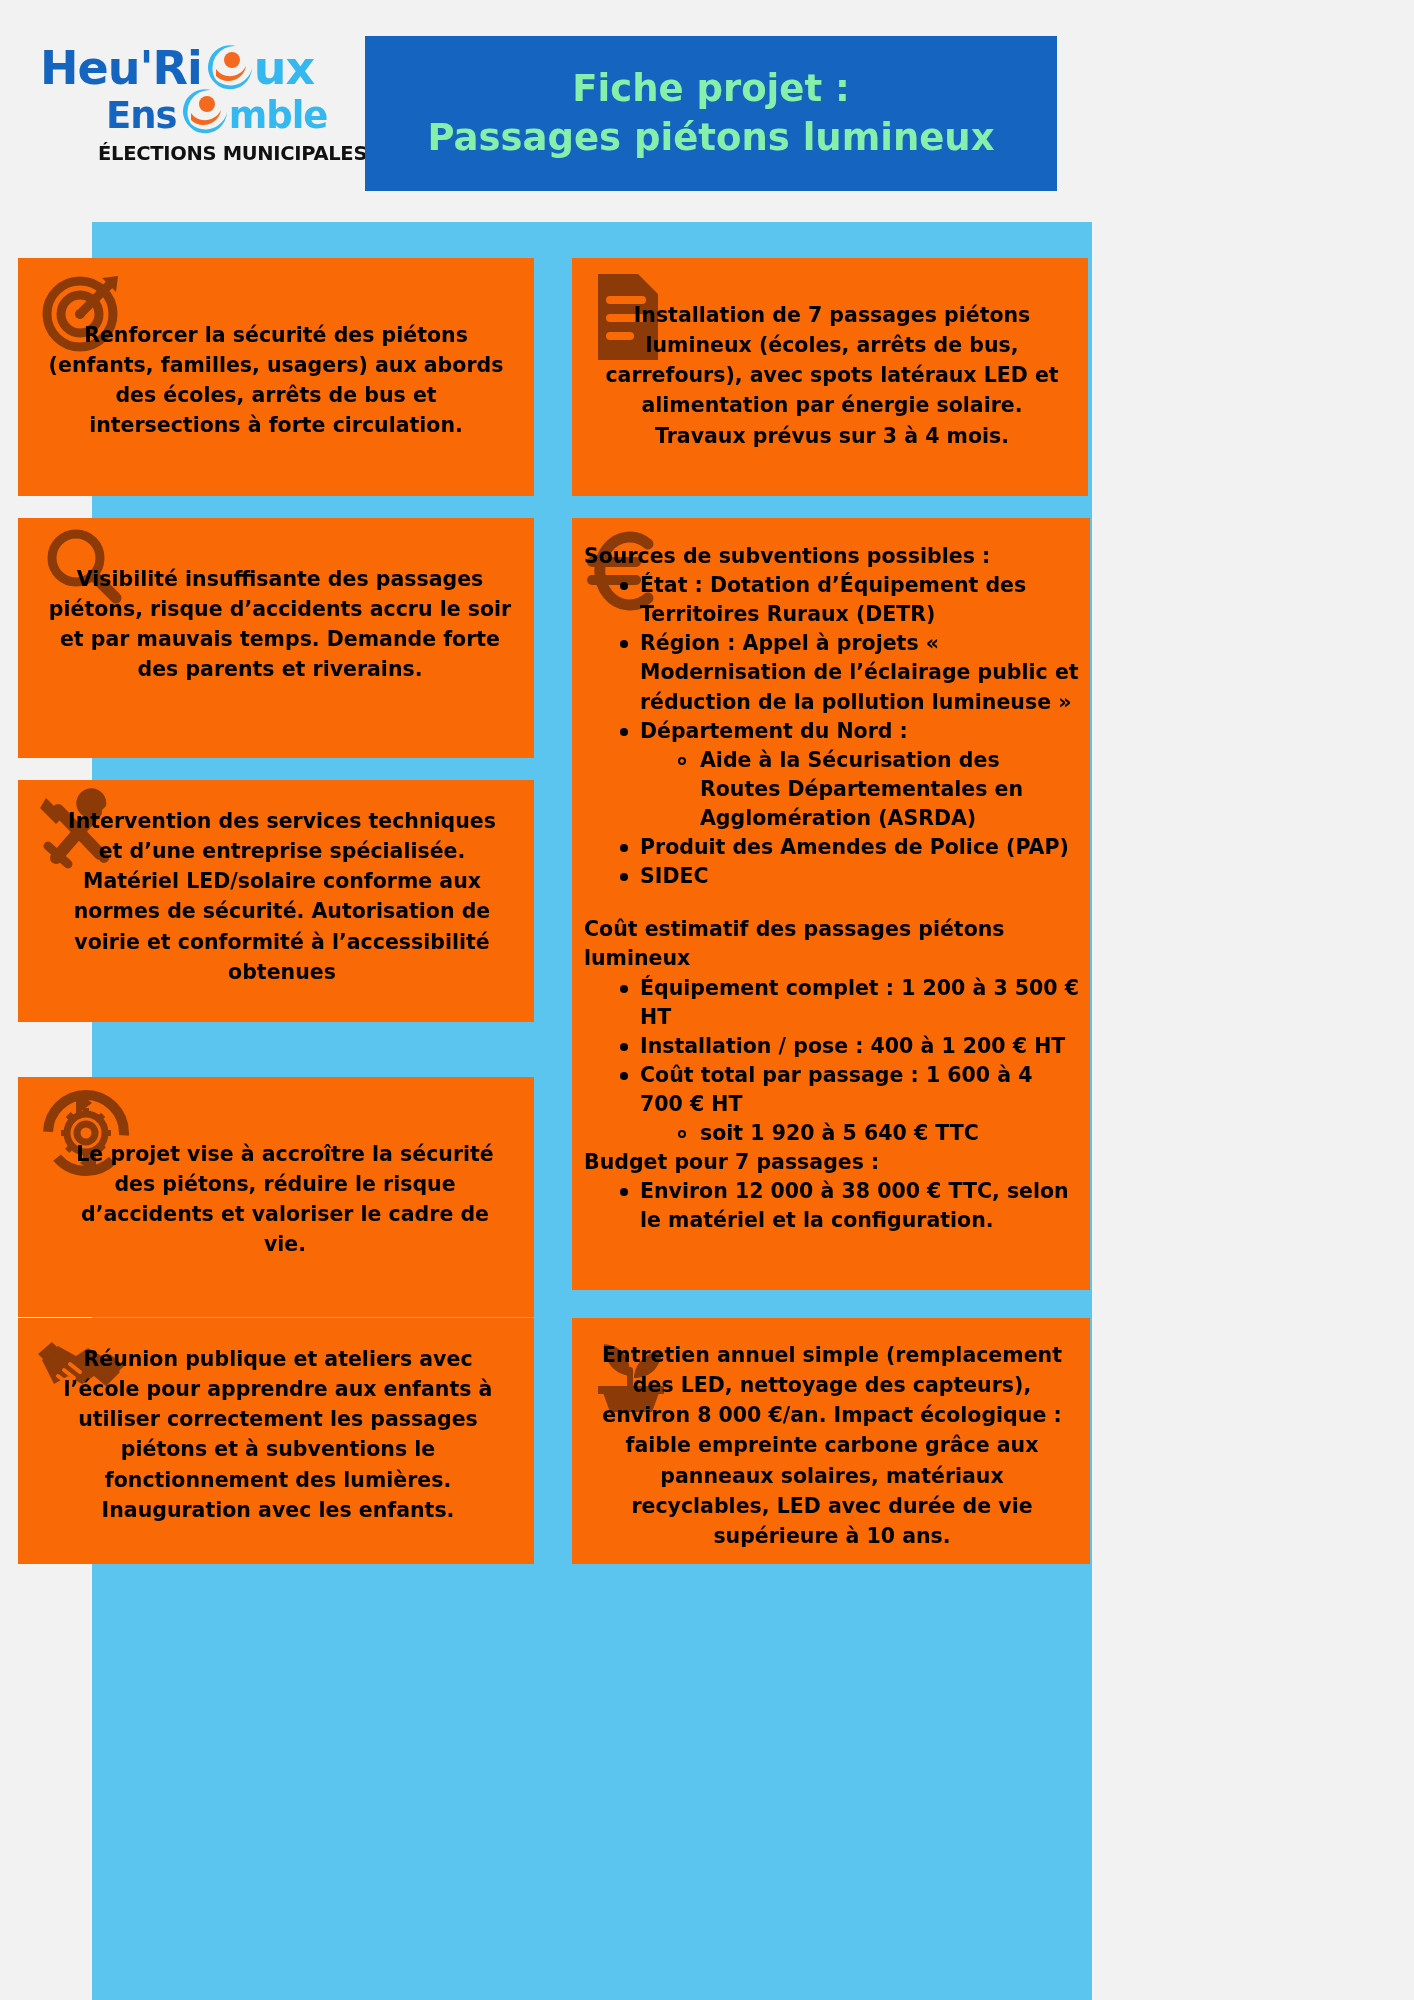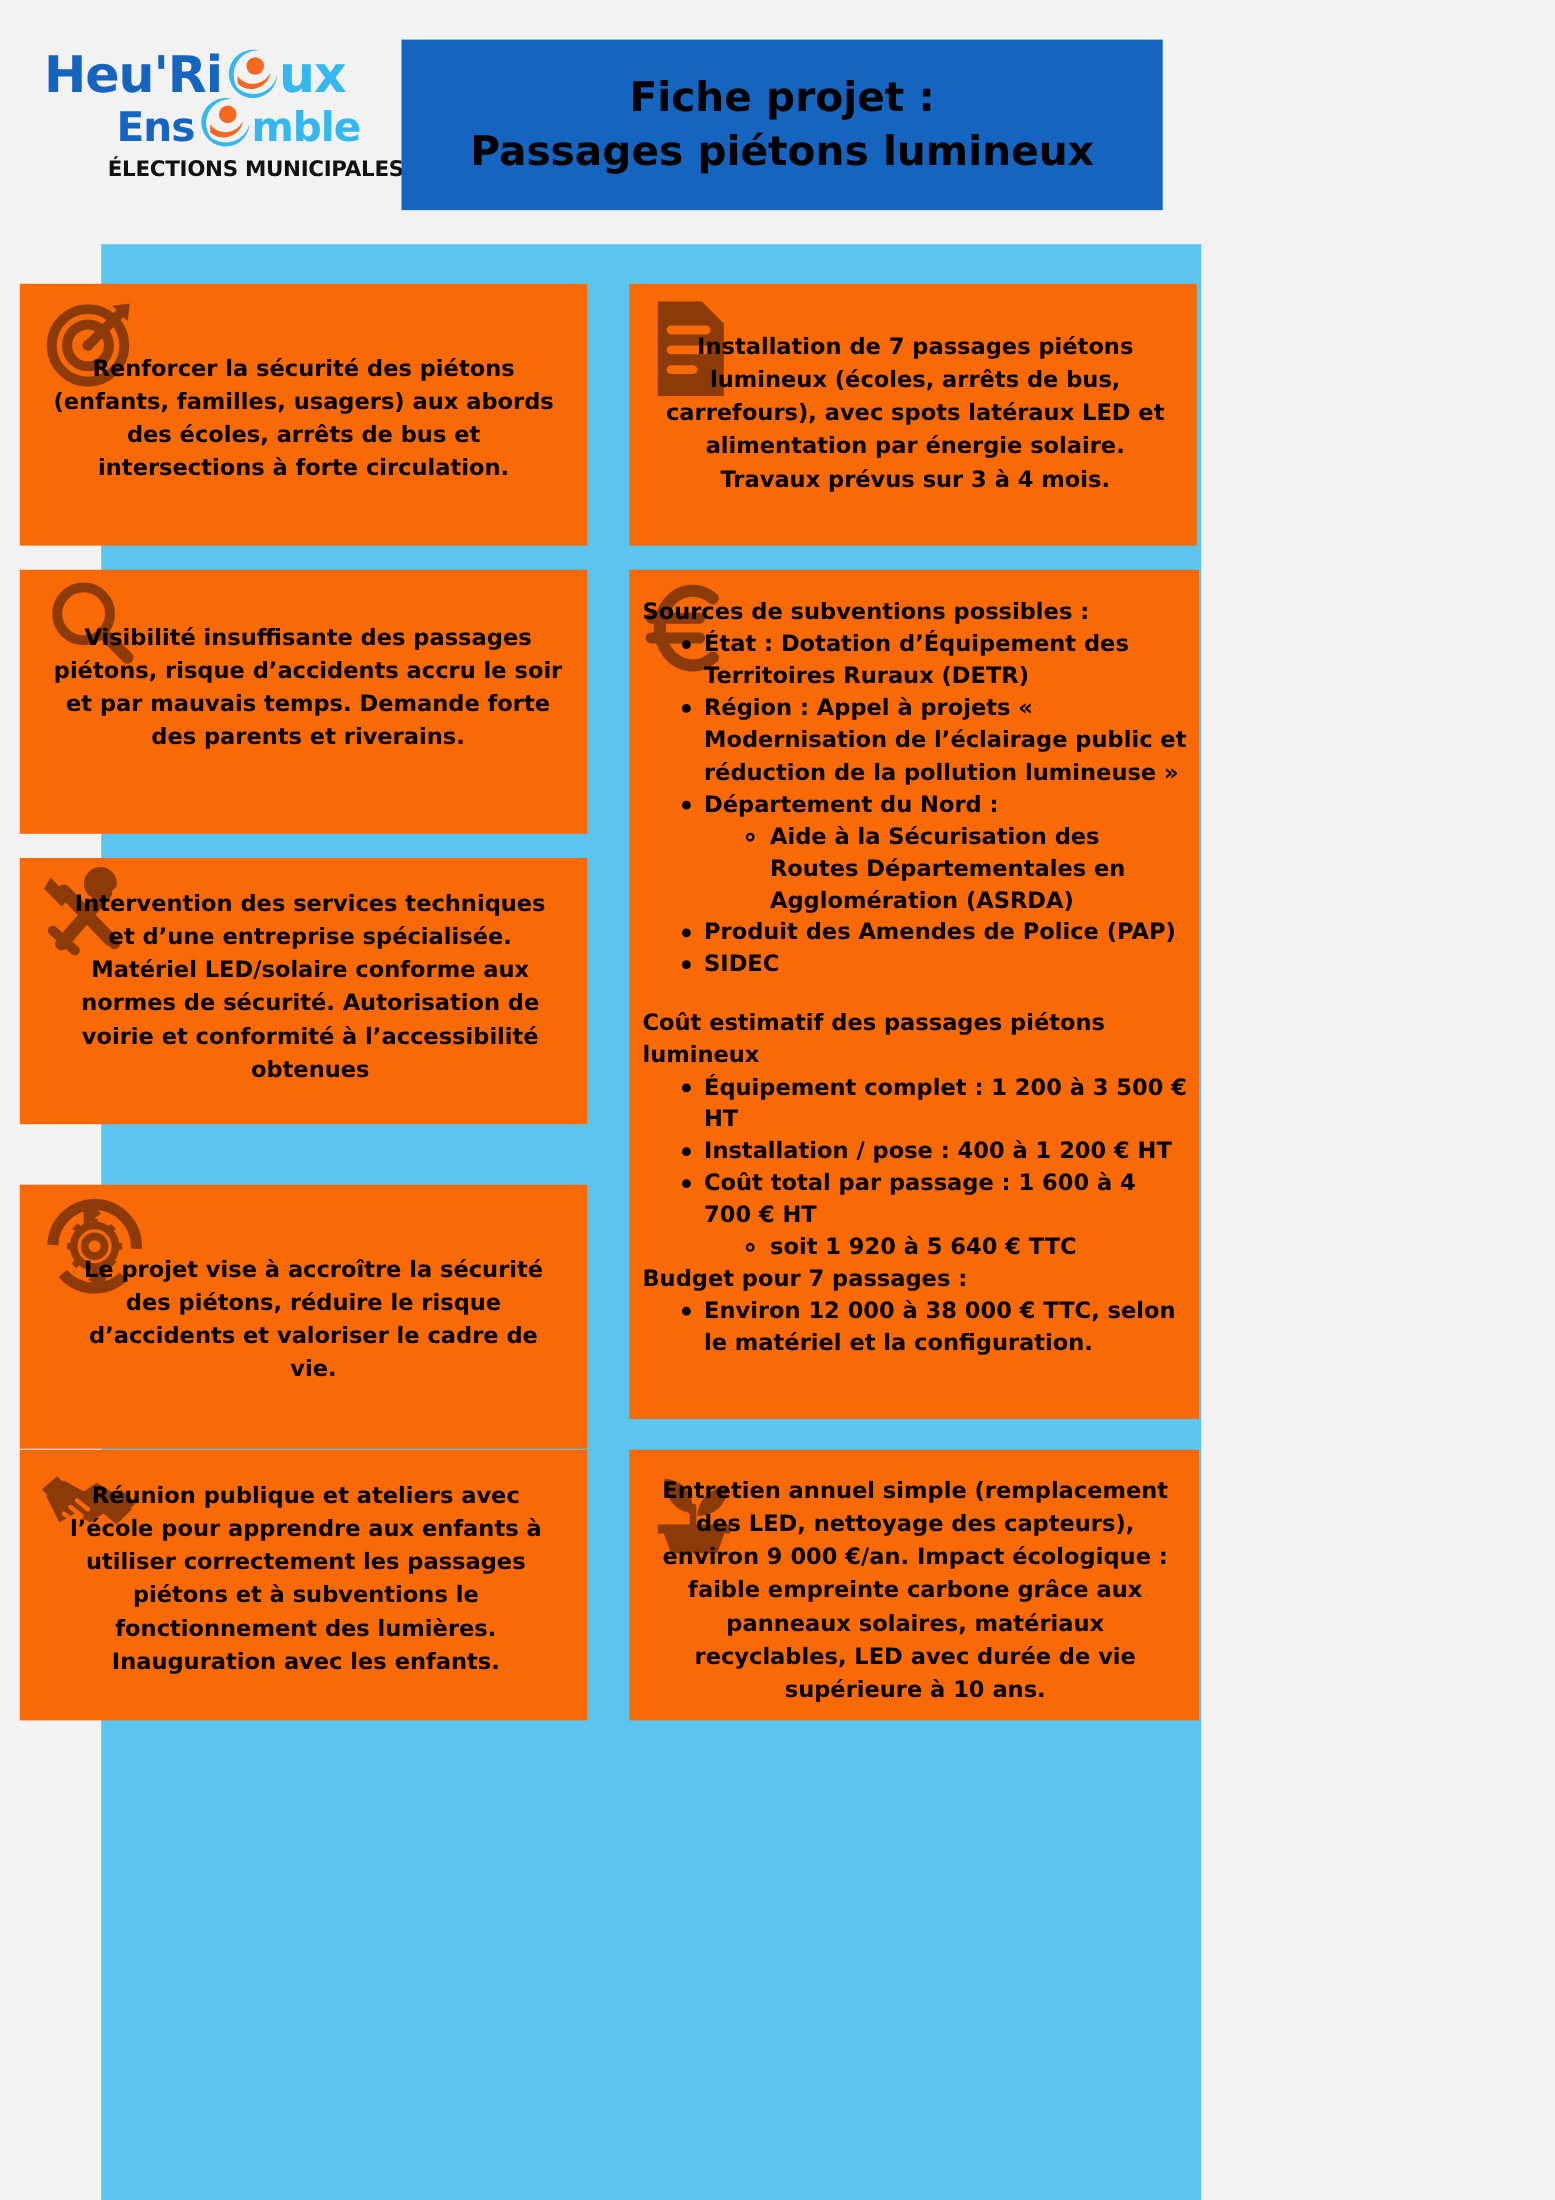--- a/index.html
+++ b/index.html
@@ -50,21 +50,21 @@
   }
 
   #title-banner {
     position: absolute; left: 365px; top: 36px;
     width: 692px; height: 155px;
     background: #1565C0;
     display: flex; flex-direction: column;
     align-items: center; justify-content: center;
   }
   .title-line {
-    color: #000000;
+    color: #86efac;
     font-size: 37px;
     font-weight: bold;
     font-family: "DejaVu Sans", sans-serif;
     line-height: 1.32;
     text-align: center;
     white-space: nowrap;
   }
 
   
   #blue-panel {
@@ -367,17 +367,17 @@
     <div class="card-inner">
       <span class="card-icon" style="left:16px; top:12px;">
         <svg width="86" height="86" viewBox="0 0 86 86">
           <path d="M42,44 C42,28 34,16 16,14 C16,32 26,44 42,46 Z" fill="#8C3A07"></path>
           <path d="M46,46 C48,32 58,22 74,22 C72,38 62,48 46,48 Z" fill="#8C3A07"></path>
           <path d="M42,40 L42,62" stroke="#8C3A07" stroke-width="6" stroke-linecap="round"></path>
           <path d="M14,60 h58 l-8,22 h-42 Z" fill="#8C3A07"></path>
           <path d="M10,56 h66 v8 h-66 Z" fill="#8C3A07"></path>
         </svg>
       </span>
-      <div class="card-text">Entretien annuel simple (remplacement des LED, nettoyage des capteurs), environ 9 000 €/an. Impact écologique : faible empreinte carbone grâce aux panneaux solaires, matériaux recyclables, LED avec durée de vie supérieure à 10 ans.</div>
+      <div class="card-text">Entretien annuel simple (remplacement des LED, nettoyage des capteurs), environ 8 000 €/an. Impact écologique : faible empreinte carbone grâce aux panneaux solaires, matériaux recyclables, LED avec durée de vie supérieure à 10 ans.</div>
     </div>
   </div>
 
 </div>
 
 </body></html>

